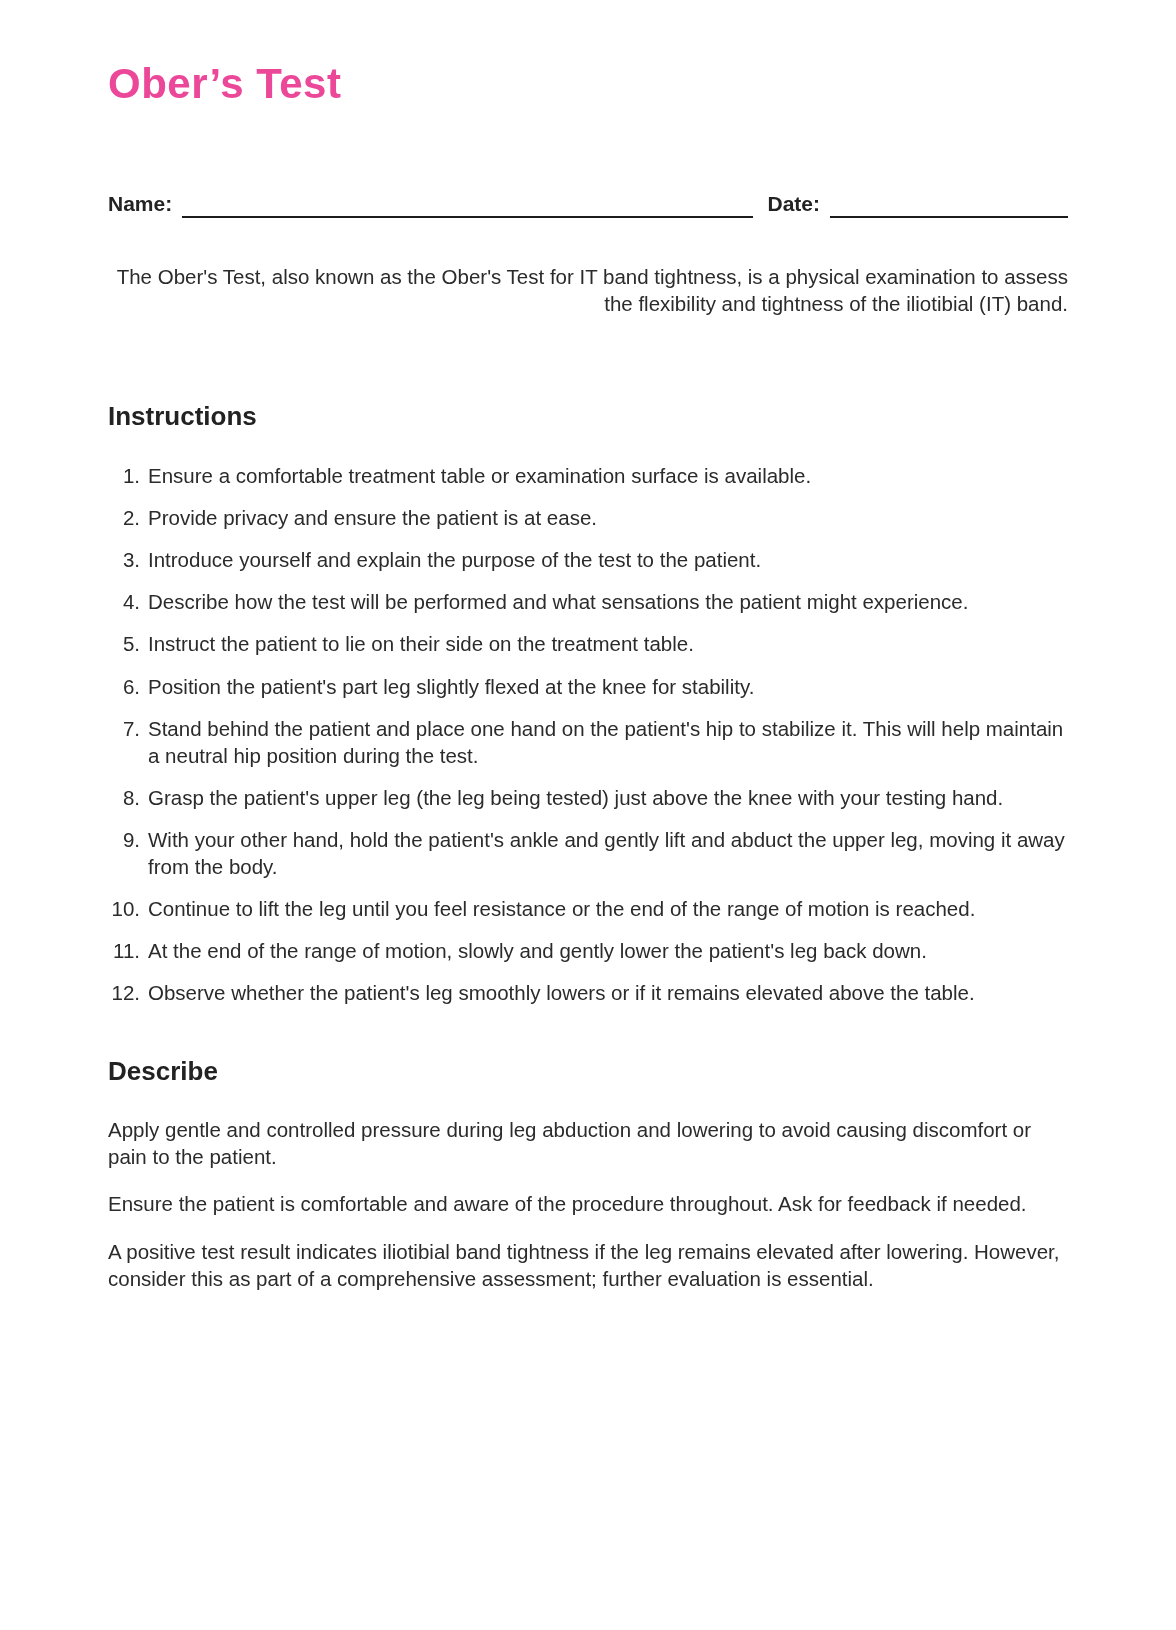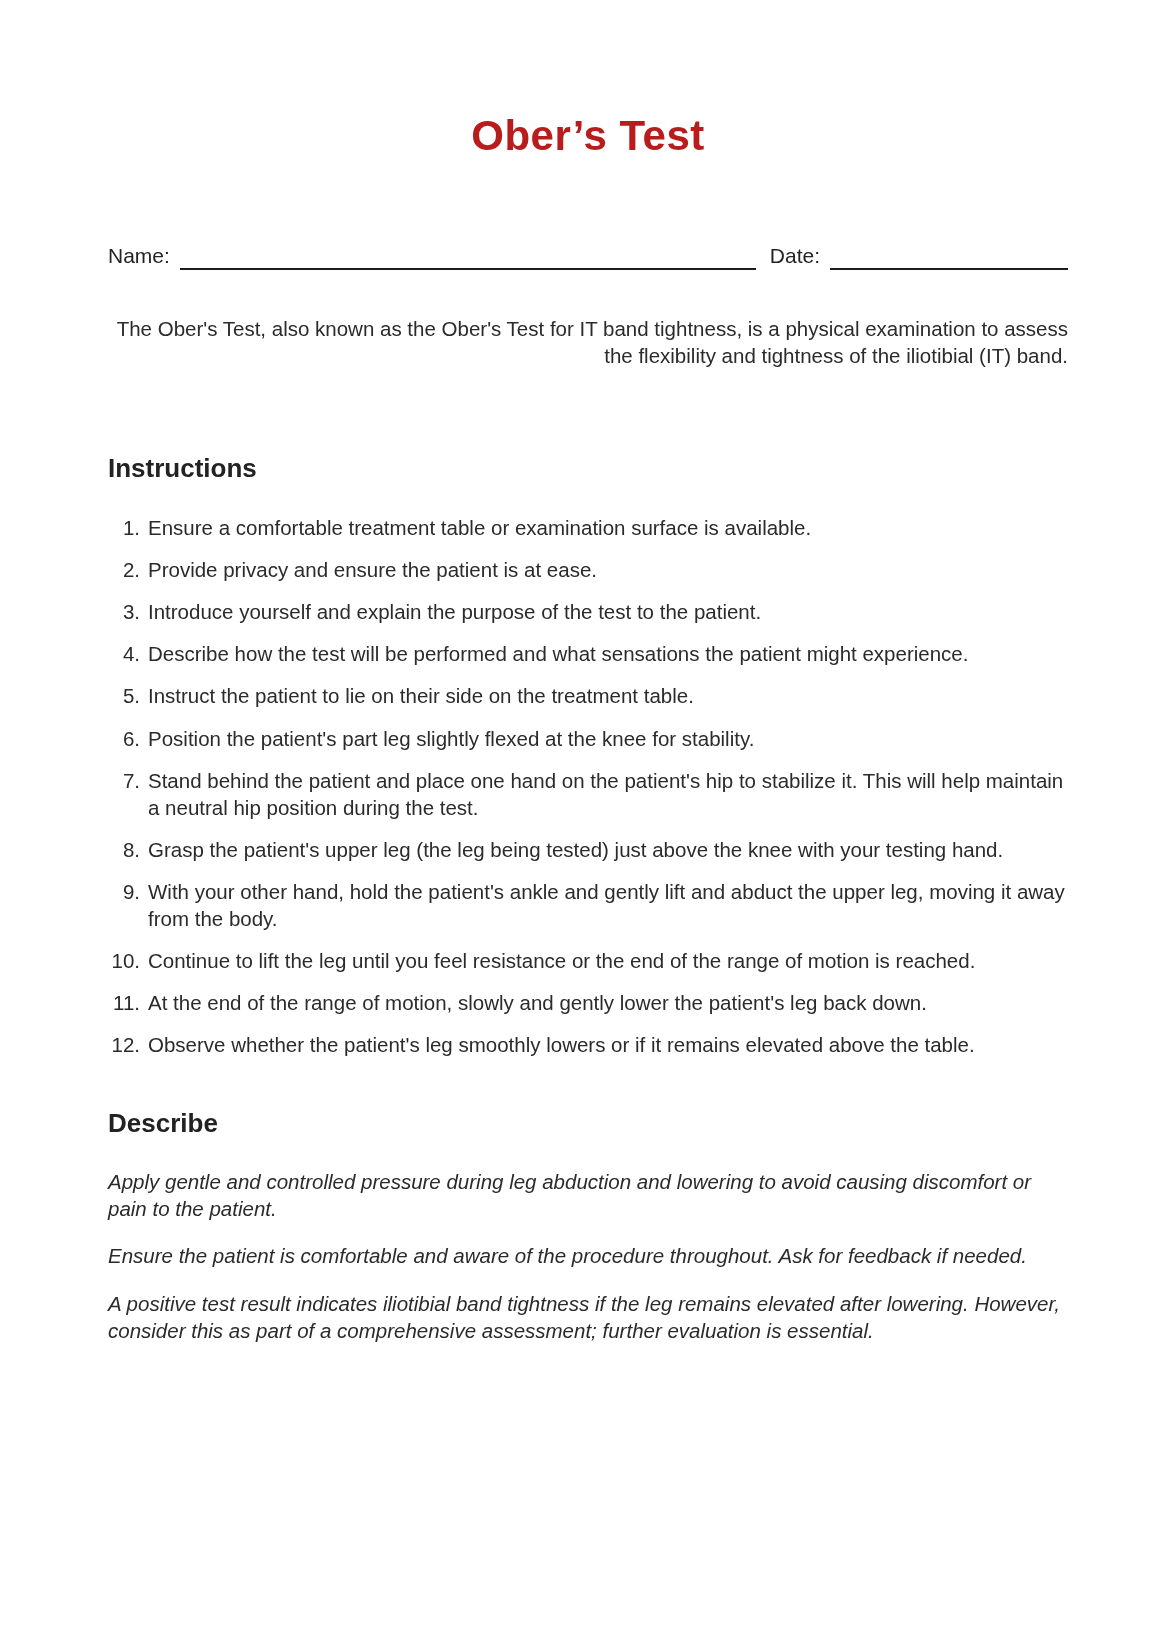--- a/index.html
+++ b/index.html
@@ -15,33 +15,32 @@
     -webkit-font-smoothing: antialiased;
   }
   .page {
     box-sizing: border-box;
     width: 1176px;
     height: 1630px;
     padding: 0 108px;
     overflow: hidden;
   }
   .doc-title {
-    margin-top: 112px;
-    text-align: center;
+    margin-top: 60px;
     font-size: 42px;
     font-weight: bold;
     letter-spacing: 0.5px;
-    color: #b91c1c;
+    color: #ec4899;
   }
   .form-row {
     margin-top: 84px;
     display: flex;
     align-items: flex-end;
     font-size: 21px;
-    font-weight: normal;
+    font-weight: bold;
     color: #232323;
   }
   .form-label { white-space: nowrap; padding-bottom: 2px; }
   .fill-line {
     border-bottom: 2px solid #1c1c1c;
     height: 24px;
   }
   .name-line { flex: 1 1 auto; margin-left: 10px; margin-right: 14px; }
   .date-line { width: 238px; margin-left: 10px; }
   .intro {
@@ -74,21 +73,20 @@
     white-space: nowrap;
   }
   .step-text { flex: 1 1 auto; }
   .reminders .section-heading { margin-top: 50px; }
   .reminder-para {
     margin: 0;
     margin-top: 21px;
     font-size: 20.5px;
     line-height: 1.3;
     color: #2b2b2b;
-    font-style: italic;
   }
   .reminder-para:first-of-type { margin-top: 30px; }
 </style>
 </head>
 <body>
 
 <div class="page">
 
   <h1 class="doc-title">Ober’s Test</h1>
 

